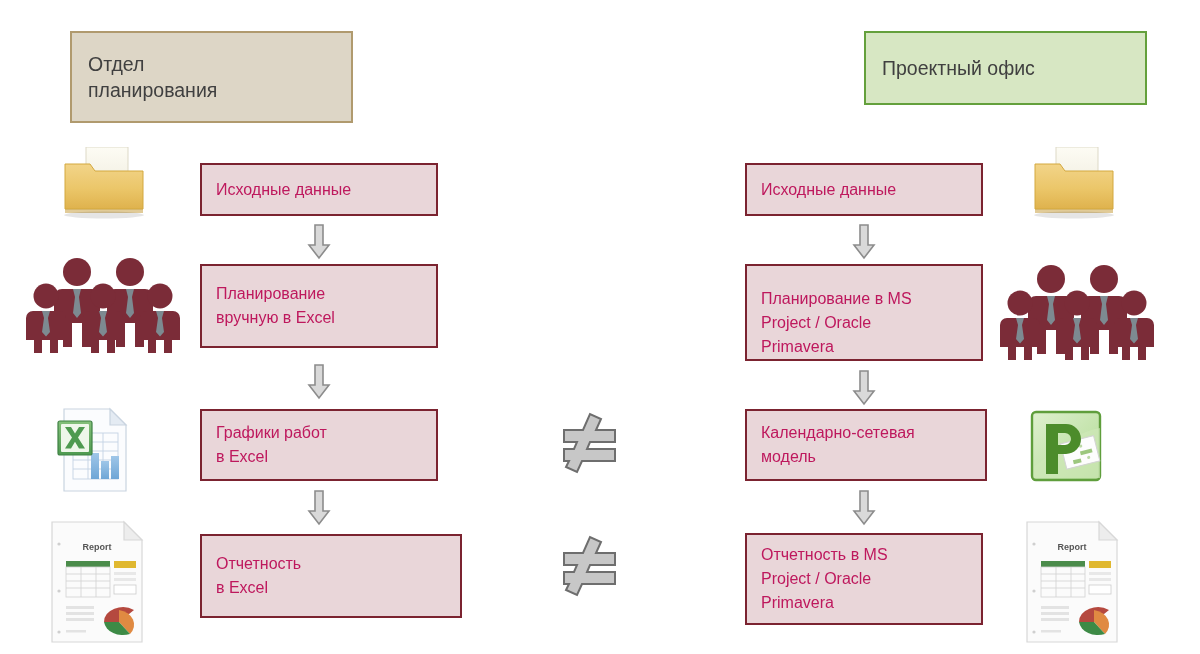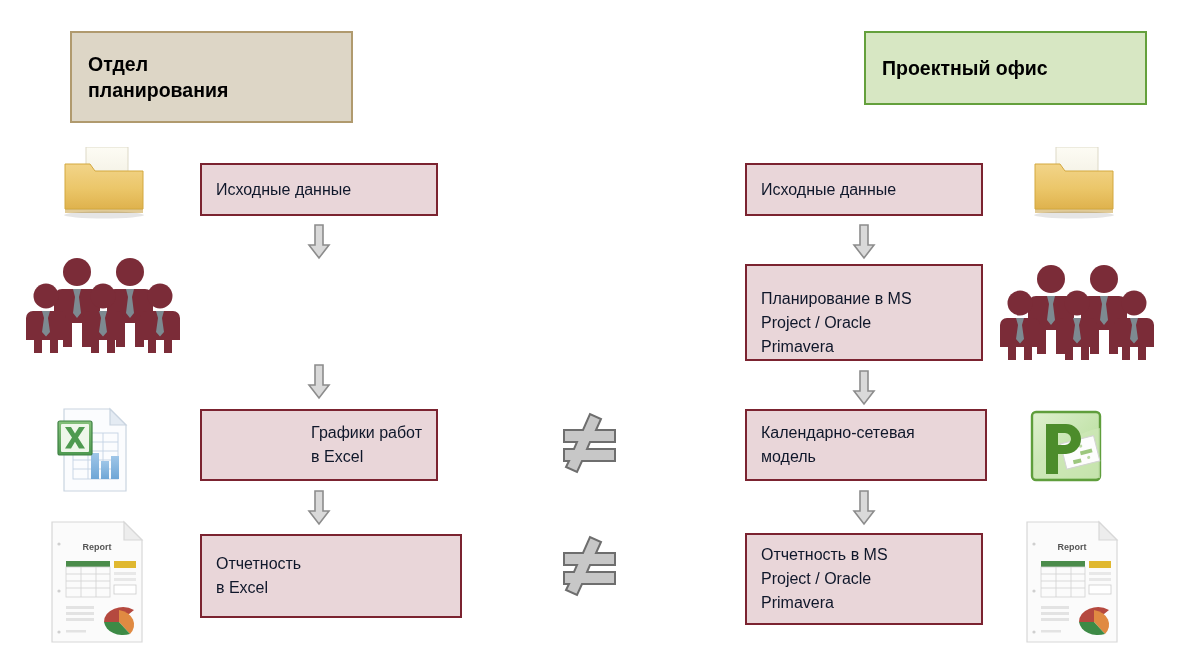--- a/index.html
+++ b/index.html
@@ -25,22 +25,22 @@
   .dept-box {
     position: absolute;
     box-sizing: border-box;
     display: flex;
     align-items: center;
     padding: 0 16px;
   }
   .dept-box .dept-label {
     font-size: 19.5px;
     line-height: 26px;
-    color: #000000;
-    font-weight: 700;
+    color: #404040;
+    font-weight: 400;
     white-space: pre-line;
   }
   #dept-left {
     left: 70px; top: 31px;
     width: 283px; height: 92px;
     background: #ddd6c6;
     border: 2px solid #b09a6e;
   }
   #dept-right {
     left: 845px; top: 31px;
@@ -56,21 +56,21 @@
     box-sizing: border-box;
     background: #e9d6d9;
     border: 2px solid #7b2330;
     display: flex;
     align-items: center;
     padding: 0 14px;
   }
   .proc-box .proc-label {
     font-size: 16px;
     line-height: 24px;
-    color: #0f172a;
+    color: #be185d;
     white-space: pre-line;
   }
 
   
   .arrow-down {
     position: absolute;
     width: 24px;
     height: 36px;
   }
   .arrow-down svg { display: block; }
@@ -178,20 +178,24 @@
         </g>
         <g>
           <circle cx="134" cy="41" r="12.5"></circle>
           <path d="M121,56 h26 a7,7 0 0 1 7,7 v22 h-8 v22 h-8 v-22 h-8 v22 h-8 v-22 h-8 V63 a7,7 0 0 1 7,-7 z"></path>
           <path d="M130,56 h8 l-2,7 2,14 -4,4.5 -4,-4.5 2,-14 z" fill="#7d8a91"></path>
         </g>
       </g>
     </svg>
   </div>
 
+  <div class="proc-box" id="l-box-2" style="left:200px; top:264px; width:238px; height:84px;">
+    <span class="proc-label">Планирование
+вручную в  Excel</span>
+  </div>
 
   <div class="arrow-down" style="left:307px; top:364px;">
     <svg width="24" height="36" viewBox="0 0 24 36">
       <path d="M8,1 L16,1 L16,21 L22,21 L12,34 L2,21 L8,21 Z" fill="#d9d9d9" stroke="#8c8c8c" stroke-width="1.6" stroke-linejoin="miter"></path>
     </svg>
   </div>
 
   <div class="icon-wrap" style="left:48px; top:405px; width:88px; height:90px;">
     <svg width="88" height="90" viewBox="0 0 88 90">
       <path d="M16,4 H62 L78,20 V86 H16 Z" fill="#fbfcfe" stroke="#c9d4e0" stroke-width="1.2"></path>
@@ -209,21 +213,21 @@
         <rect x="43" y="48" width="8" height="26"></rect>
         <rect x="53" y="56" width="8" height="18"></rect>
         <rect x="63" y="51" width="8" height="23"></rect>
       </g>
       <rect x="10" y="16" width="34" height="34" rx="2" fill="url(#xlBadge)" stroke="#3f8144" stroke-width="1.2"></rect>
       <rect x="13" y="19" width="28" height="28" rx="1" fill="#eef7ea"></rect>
       <path d="M17,22 h6 l4,6.5 4,-6.5 h6 l-7,10.5 7,11 h-6 l-4,-6.8 -4,6.8 h-6 l7,-11 z" fill="#4e9a50"></path>
     </svg>
   </div>
 
-  <div class="proc-box" id="l-box-3" style="left:200px; top:409px; width:238px; height:72px;justify-content:flex-end;">
+  <div class="proc-box" id="l-box-3" style="left:200px; top:409px; width:238px; height:72px;">
     <span class="proc-label">Графики работ
  в  Excel</span>
   </div>
 
   <div class="arrow-down" style="left:307px; top:490px;">
     <svg width="24" height="36" viewBox="0 0 24 36">
       <path d="M8,1 L16,1 L16,21 L22,21 L12,34 L2,21 L8,21 Z" fill="#d9d9d9" stroke="#8c8c8c" stroke-width="1.6" stroke-linejoin="miter"></path>
     </svg>
   </div>
 

